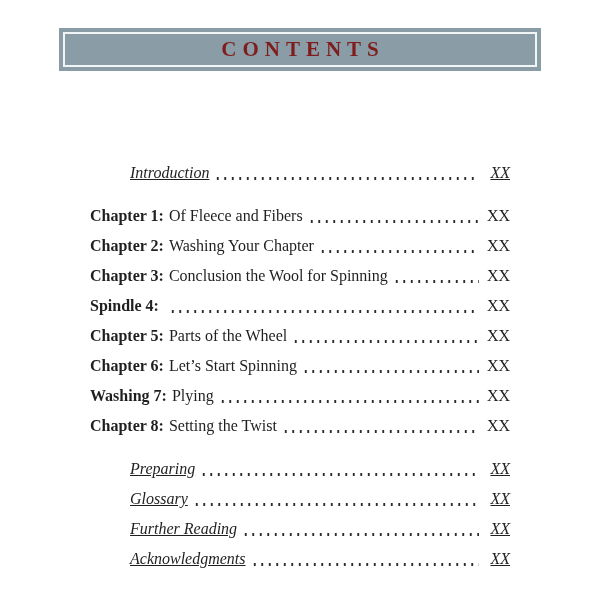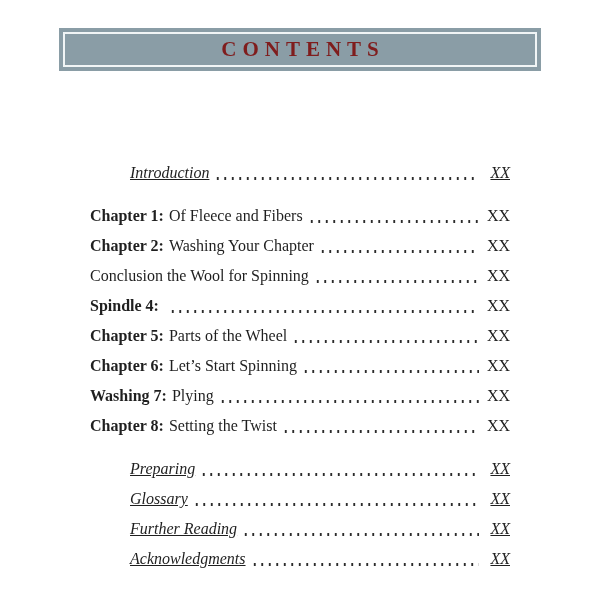--- a/index.html
+++ b/index.html
@@ -101,20 +101,21 @@
       <span class="leader"></span>
       <span class="pagenum">XX</span>
     </div>
     <div class="toc-row">
       <span class="ch-label">Chapter 2:</span>
       <span class="ch-title">Washing Your Chapter</span>
       <span class="leader"></span>
       <span class="pagenum">XX</span>
     </div>
     <div class="toc-row">
+      <span class="ch-label">Chapter 3:</span>
       <span class="ch-title">Conclusion the Wool for Spinning</span>
       <span class="leader"></span>
       <span class="pagenum">XX</span>
     </div>
     <div class="toc-row">
       <span class="ch-label">Spindle 4:</span>
       <span class="leader"></span>
       <span class="pagenum">XX</span>
     </div>
     <div class="toc-row">

